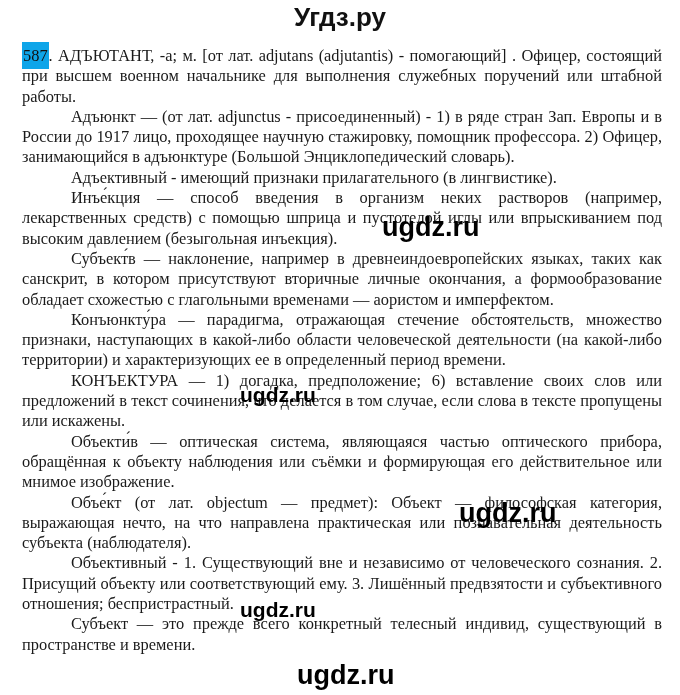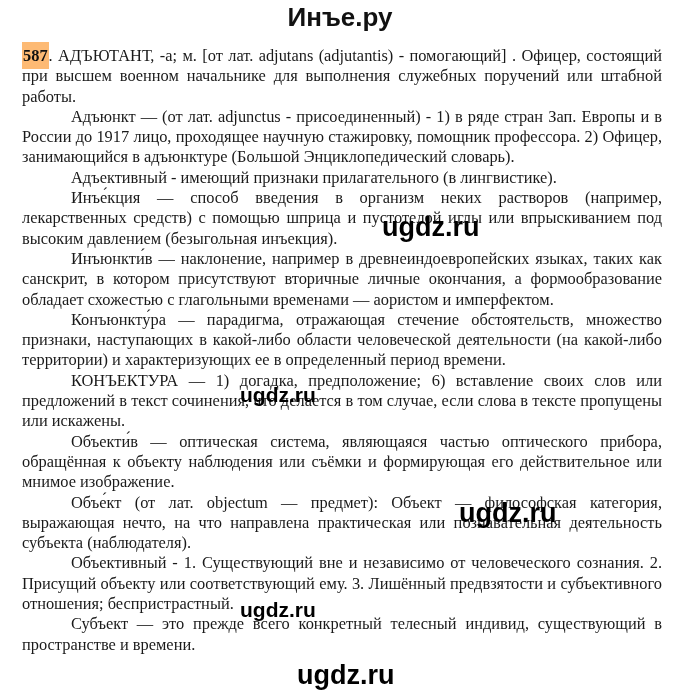--- a/index.html
+++ b/index.html
@@ -10,40 +10,40 @@
       color: #111; letter-spacing: 0px;
     }
     .page {
       position: absolute; left: 22px; top: 46px; width: 640px;
       font-family: "Liberation Serif", serif; font-size: 16.4px; line-height: 20.3px;
       color: #1a1a1a; text-align: justify;
     }
     .page p { margin: 0; text-indent: 49px; }
     .page p.first { text-indent: 0; }
     .num {
-      background: #fdba74; font-weight: bold; color: #111; padding: 4px 1px;
+      background: #0ea5e9; font-weight: normal; color: #111; padding: 4px 1px;
     }
     .wm {
       position: absolute; font-family: "Liberation Sans", sans-serif; font-weight: bold;
       color: #000000; letter-spacing: 0px; white-space: nowrap;
     }
     .wm.big { font-size: 27px; }
     .wm.mid { font-size: 21px; }
   </style>
 </head>
 <body>
 
-<div class="site-title">Инъе.ру</div>
+<div class="site-title">Угдз.ру</div>
 
 <div class="page">
   <p class="first"><span class="num">587</span><span>. АДЪЮТАНТ, -а; м. [от лат. adjutans (adjutantis) - помогающий] . Офицер, состоящий при высшем военном начальнике для выполнения служебных поручений или штабной работы.</span></p>
   <p>Адъюнкт — (от лат. adjunctus - присоединенный) - 1) в ряде стран Зап. Европы и в России до 1917 лицо, проходящее научную стажировку, помощник профессора. 2) Офицер, занимающийся в адъюнктуре (Большой Энциклопедический словарь).</p>
   <p>Адъективный - имеющий признаки прилагательного (в лингвистике).</p>
   <p>Инъе́кция — способ введения в организм неких растворов (например, лекарственных средств) с помощью шприца и пустотелой иглы или впрыскиванием под высоким давлением (безыгольная инъекция).</p>
-  <p>Инъюнкти́в — наклонение, например в древнеиндоевропейских языках, таких как санскрит, в котором присутствуют вторичные личные окончания, а формообразование обладает схожестью с глагольными временами — аористом и имперфектом.</p>
+  <p>Субъект́в — наклонение, например в древнеиндоевропейских языках, таких как санскрит, в котором присутствуют вторичные личные окончания, а формообразование обладает схожестью с глагольными временами — аористом и имперфектом.</p>
   <p>Конъюнкту́ра — парадигма, отражающая стечение обстоятельств, множество признаки, наступающих в какой-либо области человеческой деятельности (на какой-либо территории) и характеризующих ее в определенный период времени.</p>
   <p>КОНЪЕКТУРА — 1) догадка, предположение; 6) вставление своих слов или предложений в текст сочинения, что делается в том случае, если слова в тексте пропущены или искажены.</p>
   <p>Объекти́в — оптическая система, являющаяся частью оптического прибора, обращённая к объекту наблюдения или съёмки и формирующая его действительное или мнимое изображение.</p>
   <p>Объе́кт (от лат. objectum — предмет): Объект — философская категория, выражающая нечто, на что направлена практическая или познавательная деятельность субъекта (наблюдателя).</p>
   <p>Объективный - 1. Существующий вне и независимо от человеческого сознания. 2. Присущий объекту или соответствующий ему. 3. Лишённый предвзятости и субъективного отношения; беспристрастный.</p>
   <p>Субъект — это прежде всего конкретный телесный индивид, существующий в пространстве и времени.</p>
 </div>
 
 <div class="wm big" style="left:382px; top:212px;">ugdz.ru</div>
 <div class="wm mid" style="left:240px; top:383px;">ugdz.ru</div>

